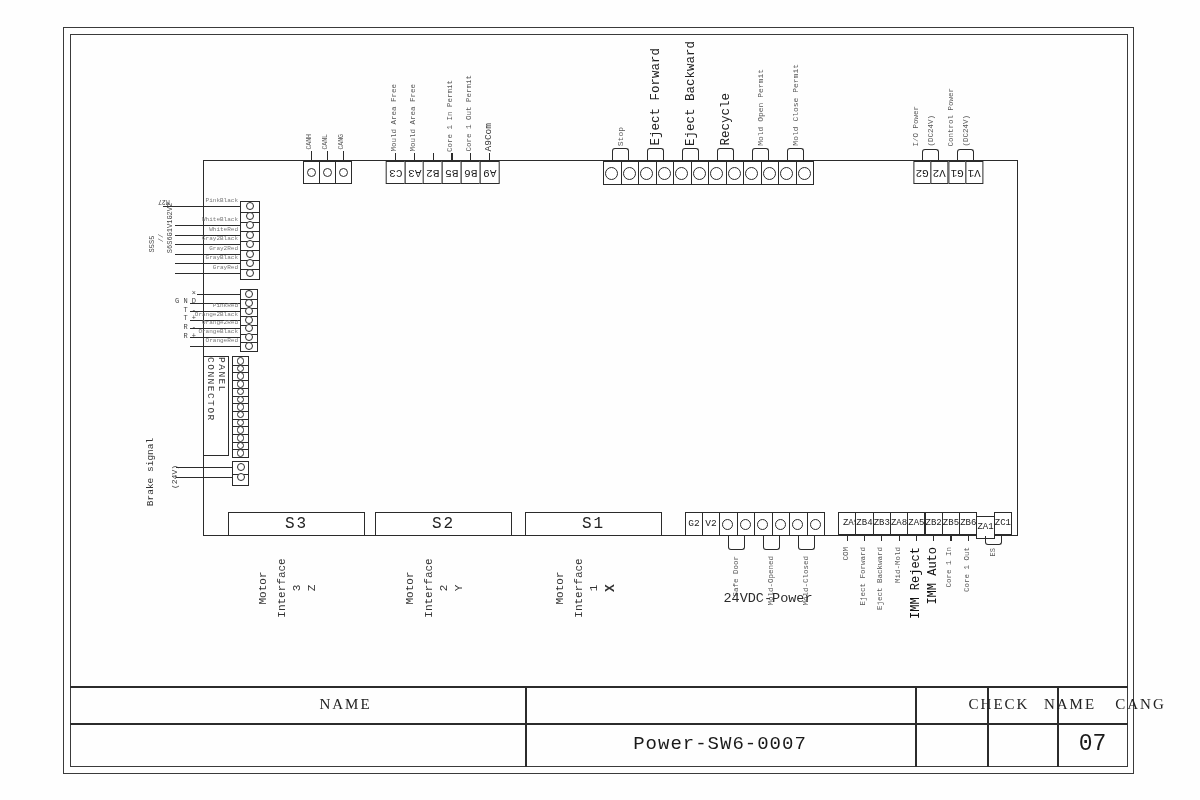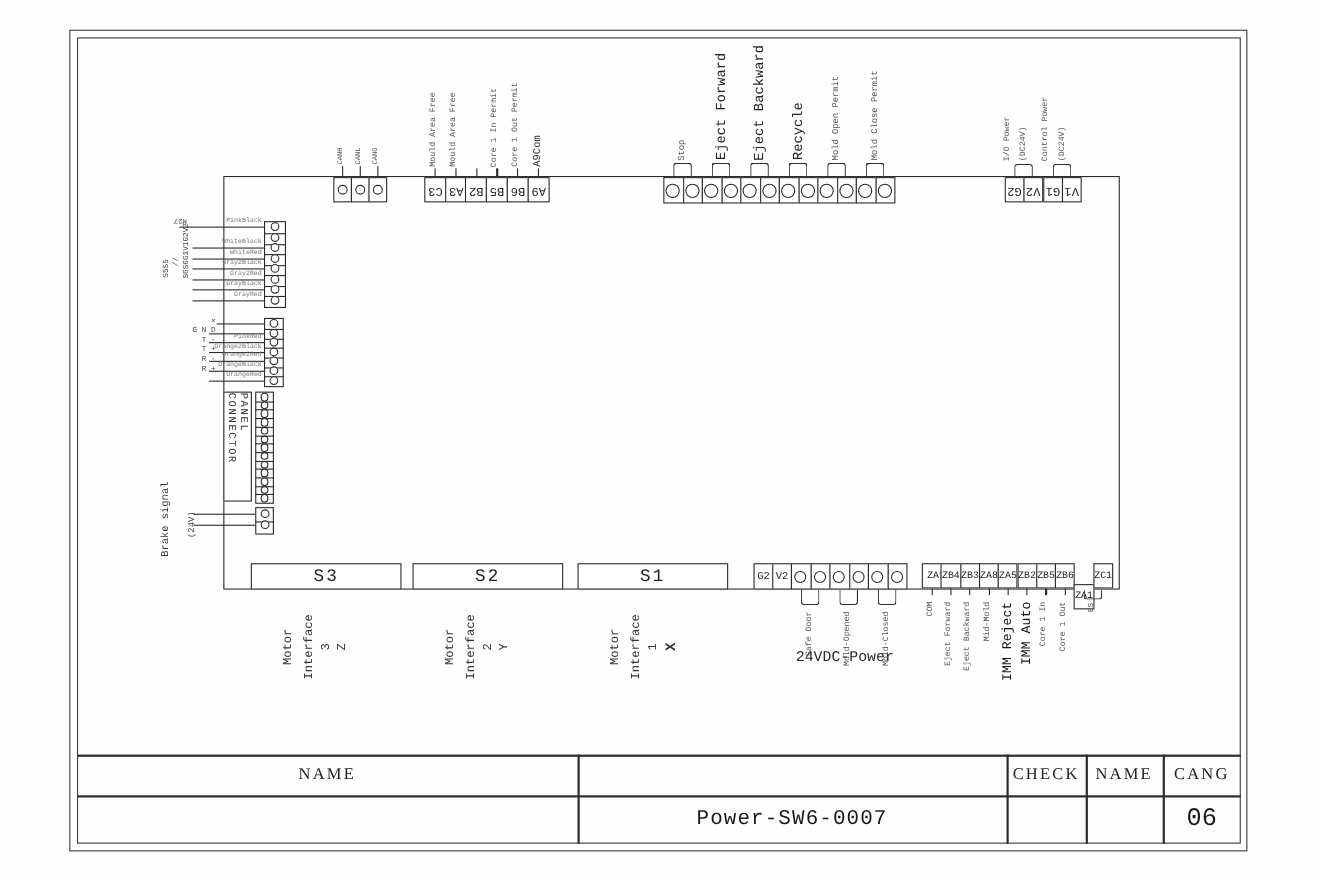--- a/index.html
+++ b/index.html
@@ -14,21 +14,21 @@
   .vl{position:absolute;background:#2b2b2b;width:1.1px;}
   .ht{position:absolute;line-height:1;white-space:nowrap;font-family:"Liberation Mono",monospace;}
   .vt{position:absolute;writing-mode:vertical-rl;transform:rotate(180deg);line-height:1;
       white-space:nowrap;font-family:"Liberation Mono",monospace;}
   .vtc{position:absolute;writing-mode:vertical-rl;transform:translateY(-50%) rotate(180deg);line-height:1;
       white-space:nowrap;font-family:"Liberation Mono",monospace;}
   .vcw{writing-mode:vertical-rl;font-size:9.5px;letter-spacing:1.5px;color:#333;}
   .pcbox{left:203px;top:356px;width:26px;height:100px;border:1.2px solid #2b2b2b;background:#fff;
          display:flex;align-items:center;justify-content:center;}
   .th{position:absolute;text-align:center;font-family:"Liberation Serif",serif;font-size:15px;
-      letter-spacing:2px;color:#222;line-height:1;}
+      letter-spacing:2px;color:#222;line-height:1;padding-left:48px;}
   .tv{position:absolute;text-align:center;font-family:"Liberation Mono",monospace;color:#1a1a1a;line-height:1;}
 </style>
 </head>
 <body>
 
 <div class="page">
 
   <div class="frame" style="left:63px;top:27px;width:1071px;height:747px;"></div>
   <div class="frame" style="left:70px;top:34px;width:1058px;height:733px;"></div>
 
@@ -243,21 +243,21 @@
       <div class="abs" style="left: 797.75px; top: 536px; width: 17.5px; height: 14px; border-top: none; border-right: 1.1px solid rgb(43, 43, 43); border-bottom: 1.1px solid rgb(43, 43, 43); border-left: 1.1px solid rgb(43, 43, 43); border-image: initial; border-radius: 0px 0px 3px 3px;"></div>
       <div class="vt" style="left: 802.5px; top: 556px; font-size: 7.5px; color: rgb(85, 85, 85);">Mold-Closed</div>
       <div class="cell" style="left: 838px; top: 512px; width: 26px; height: 23px; font-size: 9px;">ZA9</div>
       <div class="cell" style="left: 855.3px; top: 512px; width: 18.3px; height: 23px; font-size: 9px;">ZB4</div>
       <div class="cell" style="left: 872.6px; top: 512px; width: 18.3px; height: 23px; font-size: 9px;">ZB3</div>
       <div class="cell" style="left: 889.9px; top: 512px; width: 18.3px; height: 23px; font-size: 9px;">ZA8</div>
       <div class="cell" style="left: 907.2px; top: 512px; width: 18.3px; height: 23px; font-size: 9px;">ZA5</div>
       <div class="cell" style="left: 924.5px; top: 512px; width: 18.3px; height: 23px; font-size: 9px;">ZB2</div>
       <div class="cell" style="left: 941.8px; top: 512px; width: 18.3px; height: 23px; font-size: 9px;">ZB5</div>
       <div class="cell" style="left: 959.1px; top: 512px; width: 18.3px; height: 23px; font-size: 9px;">ZB6</div>
-      <div class="cell" style="left: 976.4px; top: 531px; width: 18.3px; height: 23px; font-size: 9px;">ZA1</div>
+      <div class="cell" style="left: 976.4px; top: 516px; width: 18.3px; height: 23px; font-size: 9px;">ZA1</div>
       <div class="cell" style="left: 993.7px; top: 512px; width: 18.3px; height: 23px; font-size: 9px;">ZC1</div>
       <div class="vl" style="left: 846.65px; top: 535px; height: 6px;"></div>
       <div class="vt" style="left: 842.65px; top: 547px; font-size: 7.5px; color: rgb(85, 85, 85);">COM</div>
       <div class="vl" style="left: 863.95px; top: 535px; height: 6px;"></div>
       <div class="vt" style="left: 859.95px; top: 547px; font-size: 7.5px; color: rgb(85, 85, 85);">Eject Forward</div>
       <div class="vl" style="left: 881.25px; top: 535px; height: 6px;"></div>
       <div class="vt" style="left: 877.25px; top: 547px; font-size: 7.5px; color: rgb(85, 85, 85);">Eject Backward</div>
       <div class="vl" style="left: 898.55px; top: 535px; height: 6px;"></div>
       <div class="vt" style="left: 894.55px; top: 547px; font-size: 7.5px; color: rgb(85, 85, 85);">Mid-Mold</div>
       <div class="vl" style="left: 915.85px; top: 535px; height: 6px;"></div>
@@ -287,14 +287,14 @@
   <div class="vl" style="left:1057px;top:686px;height:81px;width:1.5px;"></div>
 
   <div class="th" style="left:70px;width:455px;top:697px;">NAME</div>
   <div class="th" style="left:915px;width:72px;top:697px;">CHECK</div>
   <div class="th" style="left:987px;width:70px;top:697px;">NAME</div>
   <div class="th" style="left:1057px;width:71px;top:697px;">CANG</div>
 
   <div class="tv" style="left:525px;width:390px;top:735px;font-size:19px;letter-spacing:1px;">Power-SW6-0007</div>
   <div class="tv" style="left:915px;width:72px;top:736px;font-size:16px;"></div>
   <div class="tv" style="left:987px;width:70px;top:736px;font-size:16px;"></div>
-  <div class="tv" style="left:1057px;width:71px;top:733px;font-size:23px;">06</div>
+  <div class="tv" style="left:1057px;width:71px;top:733px;font-size:23px;">07</div>
 </div>
 
 </body></html>

